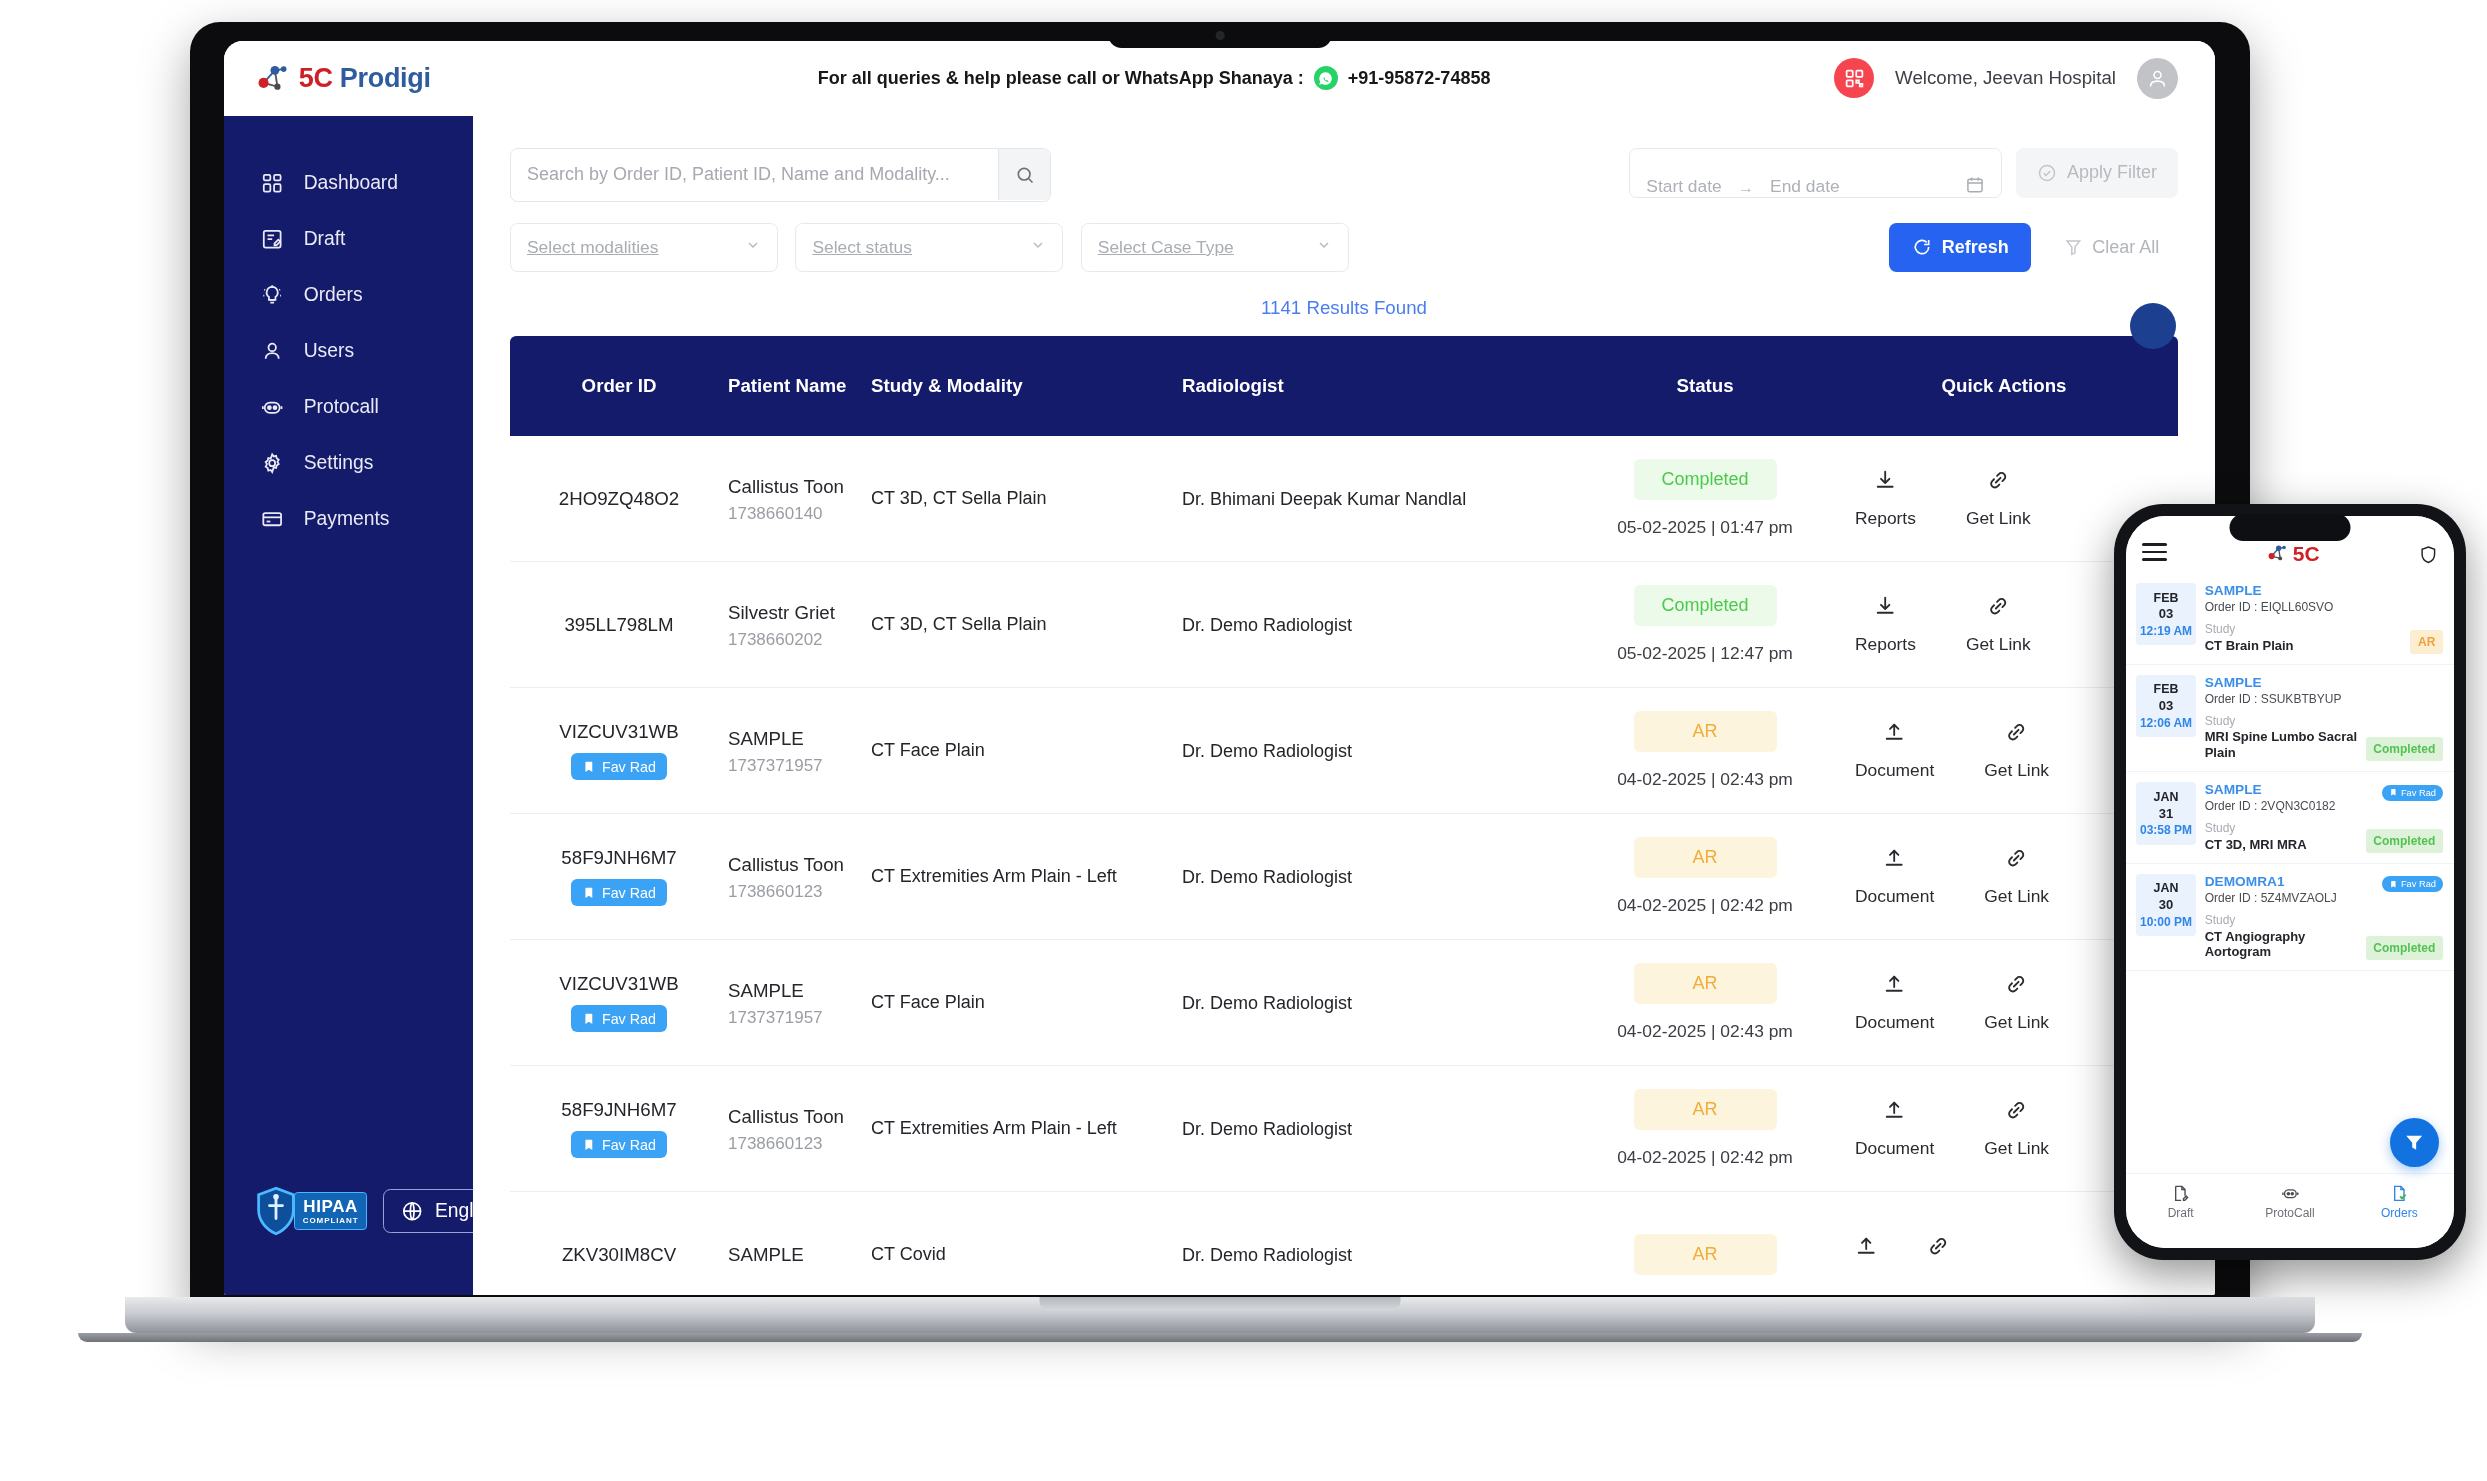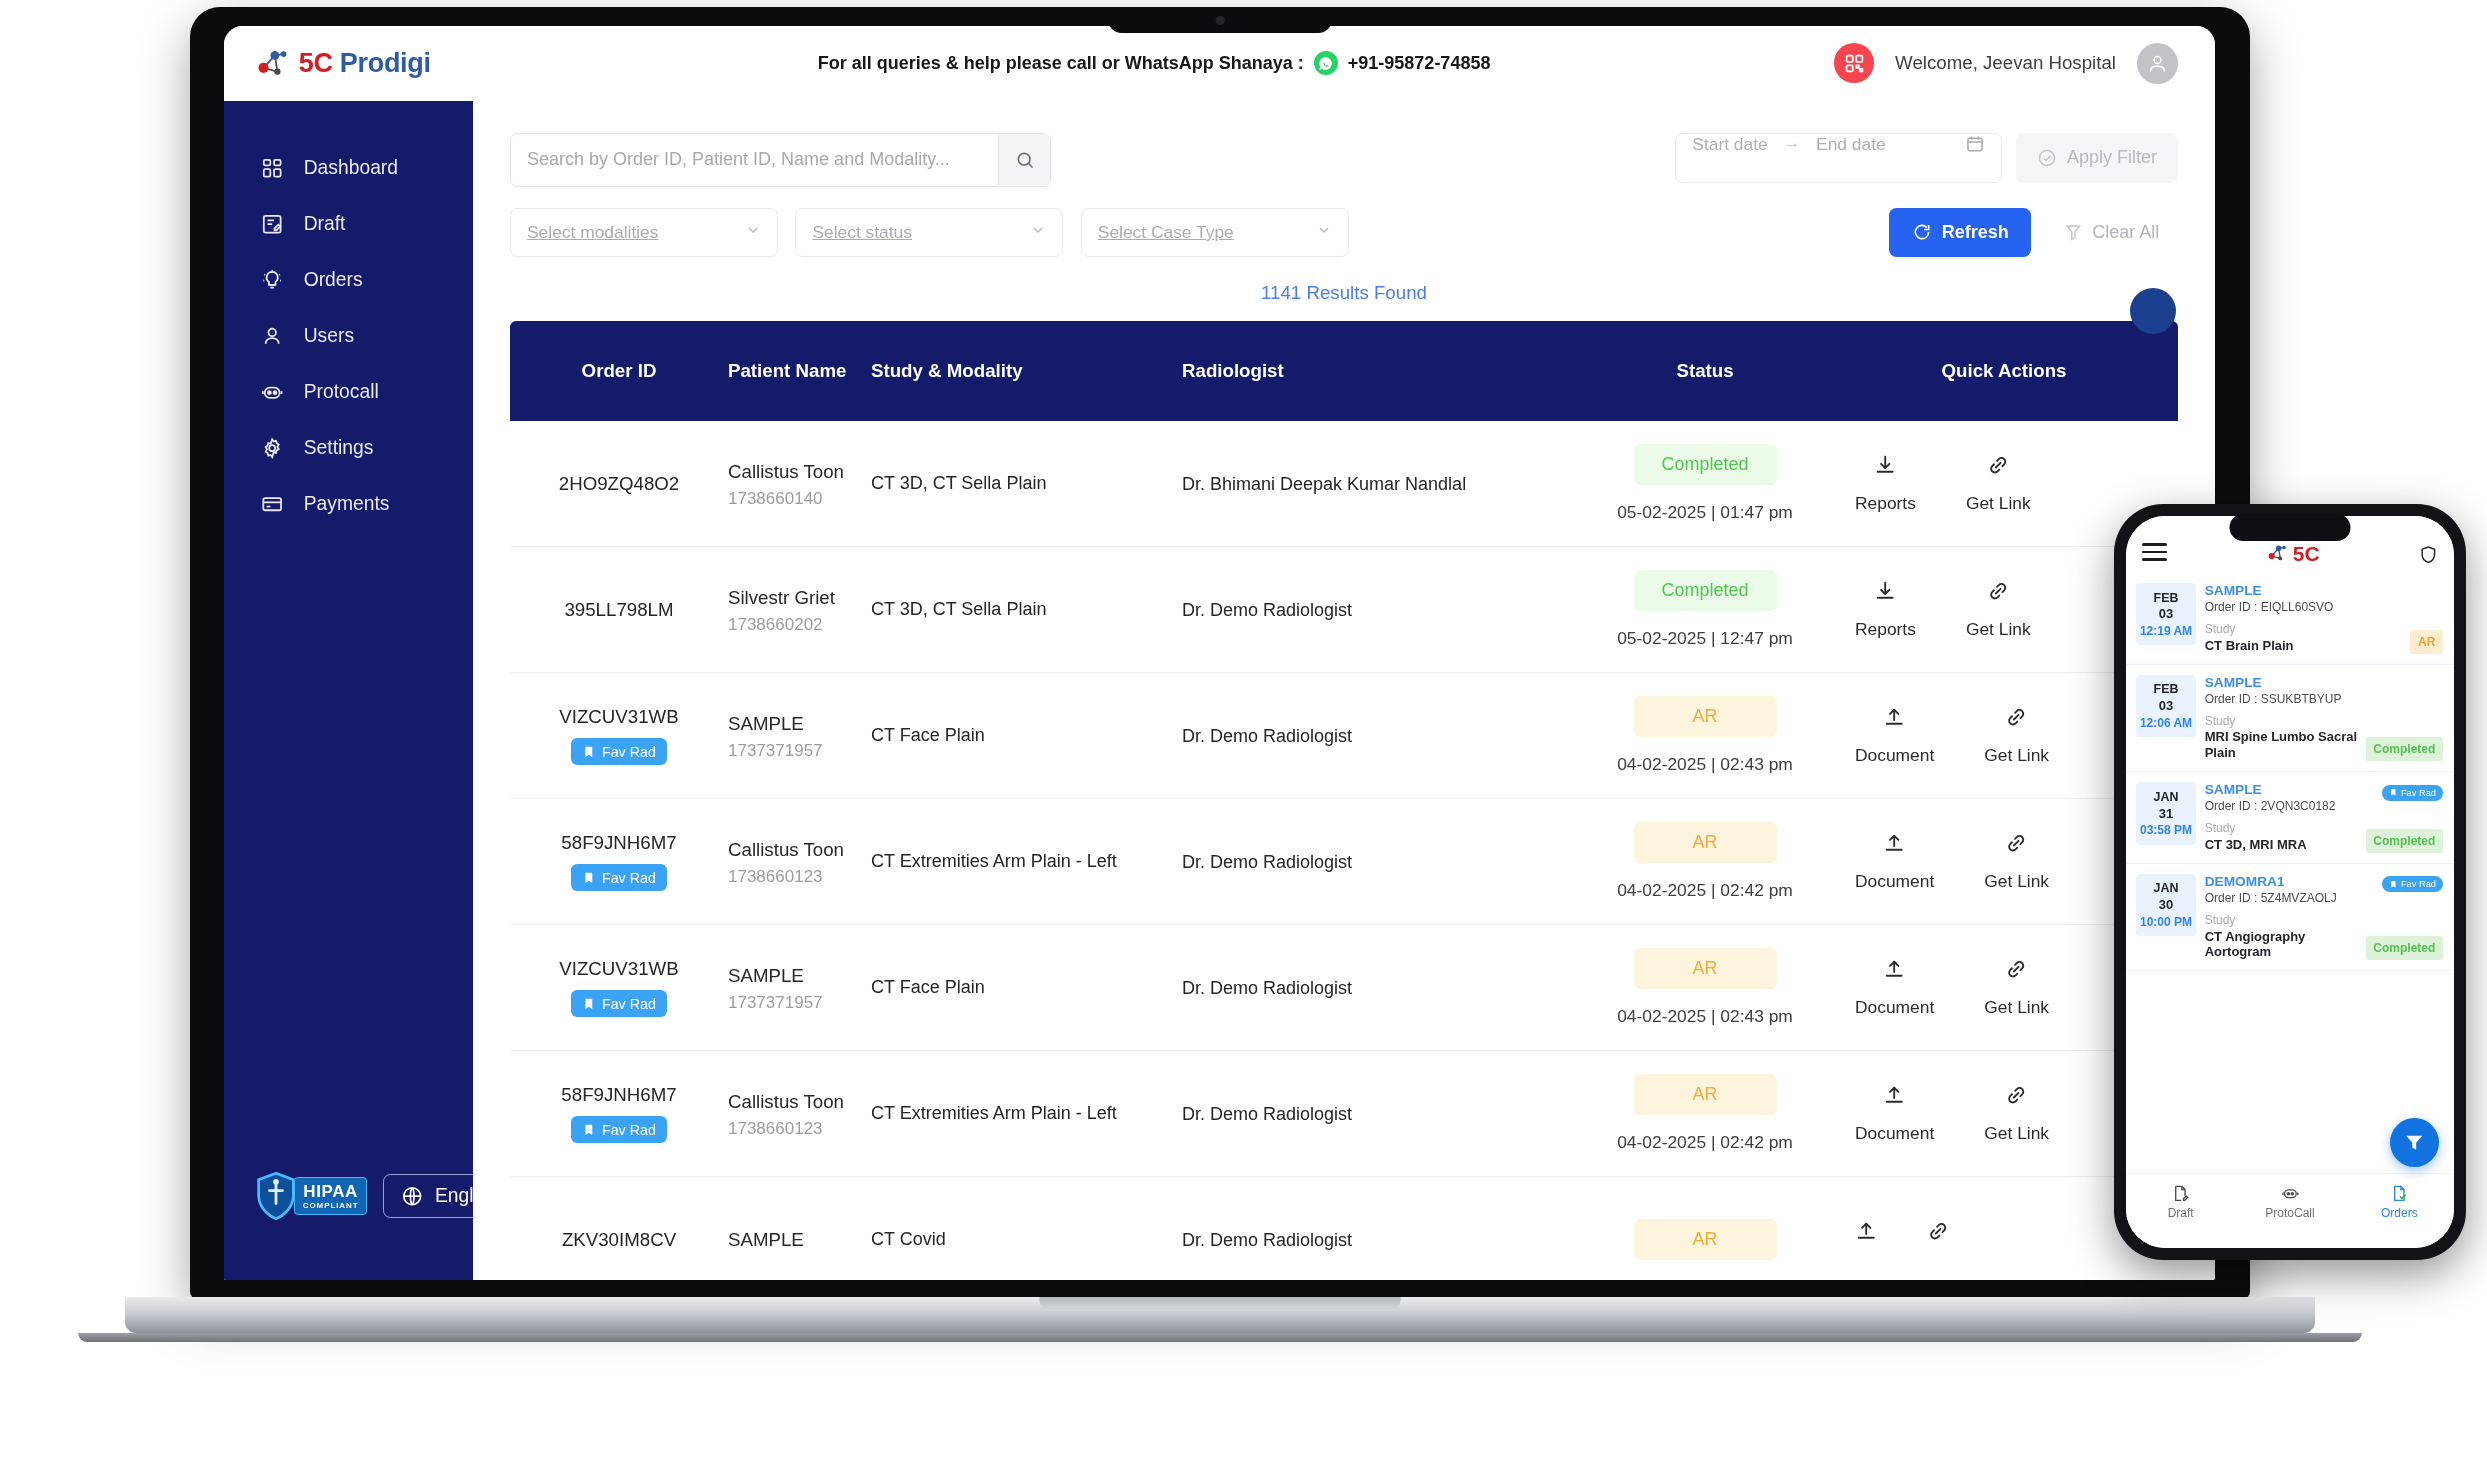--- a/index.html
+++ b/index.html
@@ -2,21 +2,21 @@
 <html style="font-size:10px"><head>
 <meta charset="utf-8">
 <style>
   * { margin:0; padding:0; box-sizing:border-box; }
   html,body { width:2487px; height:1482px; overflow:hidden; background:#ffffff;
     font-family:"Liberation Sans", sans-serif; }
 
   
   #laptop-device { position:absolute; left:190px; top:6.2px; width:2060px; height:1329px; }
   .lap-screen-outer {
-    position:absolute; left:0; top:1px; width:2060px; height:1291px;
+    position:absolute; left:0; top:16px; width:2060px; height:1291px;
     background:#0c0c0e; border-radius:30px 30px 6.2px 6.2px;
     box-shadow:0 18.7px 50px rgba(0,0,0,.35);
   }
   .lap-screen-inner {
     position:absolute; left:34px; top:18.7px; width:1991px; height:1254px;
     background:#ffffff; border-radius:18.7px 18.7px 2.5px 2.5px; overflow:hidden;
   }
   .lap-base {
     position:absolute; left:-65px; top:1291px; width:2190px; height:36px;
     background:linear-gradient(180deg,#e8eaec 0%,#c9ccd1 45%,#a9adb3 75%,#8e9298 100%);
@@ -81,22 +81,22 @@
   .filter-row1 { display:flex; align-items:flex-start; justify-content:space-between; }
   .search-box { width:541px; height:54px; border:1.2px solid #e3e5e9; border-radius:7.5px;
     display:flex; align-items:center; background:#fff; }
   .search-box input { flex:1; border:0; outline:0; background:transparent;
     font-size:18px; color:#1b1b1f; padding:0 16px; font-family:inherit; }
   .search-box input::placeholder { color:#a6a9b0; }
   .search-btn { width:52px; height:51px; background:#f3f4f6; border-left:1.2px solid #e3e5e9;
     border-radius:0 6.2px 6.2px 0; display:flex; align-items:center; justify-content:center; }
 
   .right-filters { display:flex; align-items:center; gap:13.7px; }
-  .date-box { width:327px; height:50px; border:1.2px solid #e6e8ec; border-radius:7.5px;
-    display:flex; align-items:flex-start; padding:0 16px; gap:6.2px; }
+  .date-box { width:373px; height:50px; border:1.2px solid #e6e8ec; border-radius:7.5px;
+    display:flex; align-items:flex-end; padding:0 16px; gap:6.2px; }
   .date-ph { font-size:17.4px; color:#adb0b6; }
   .date-arrow { font-size:16px; color:#b9bcc2; margin:0 10px; }
   .cal-ico { margin-left:auto; }
   .apply-btn { height:50px; display:flex; align-items:center; gap:10px; padding:0 21px;
     border-radius:7.5px; background:#f4f5f7; color:#b7bac0; font-size:18px; }
 
   .filter-row2 { display:flex; align-items:center; justify-content:space-between;
     margin-top:21px; }
   .selects { display:flex; gap:17.4px; }
   .sel { width:268px; height:49px; border:1.2px solid #e6e8ec; border-radius:7.5px;

